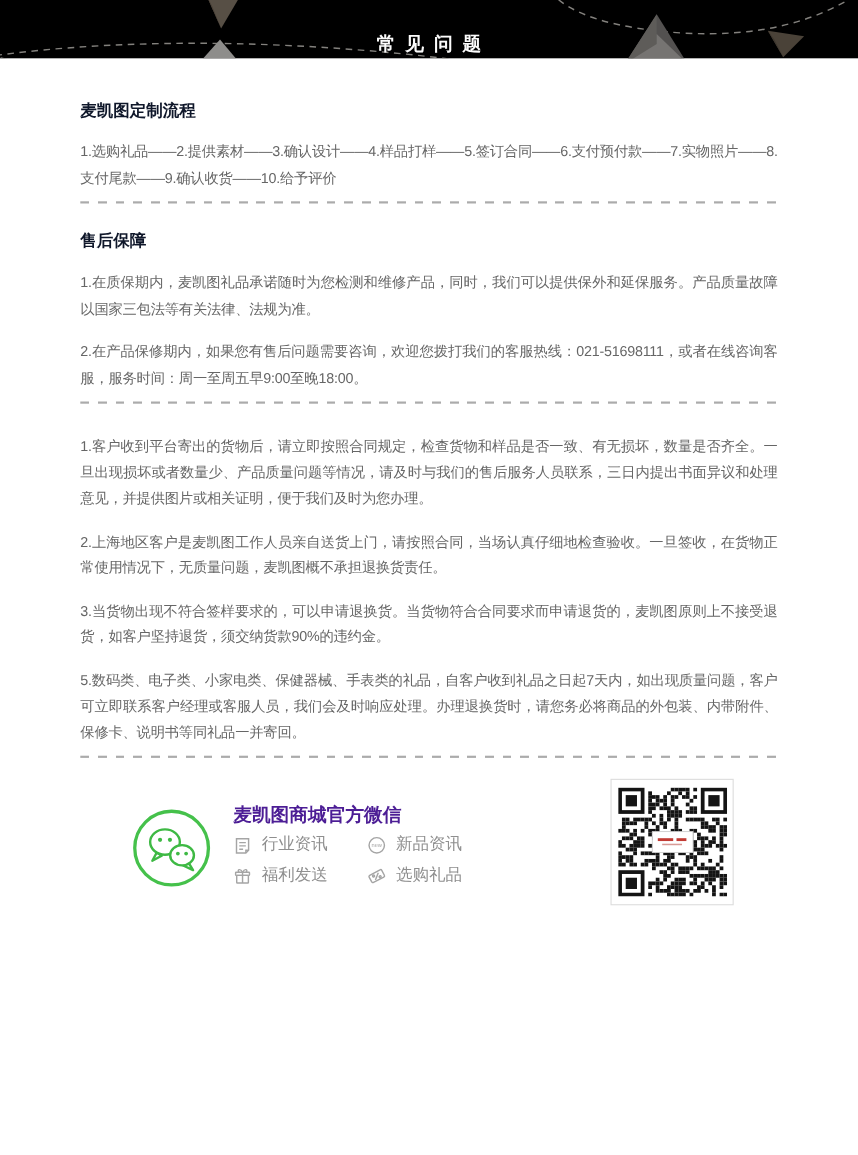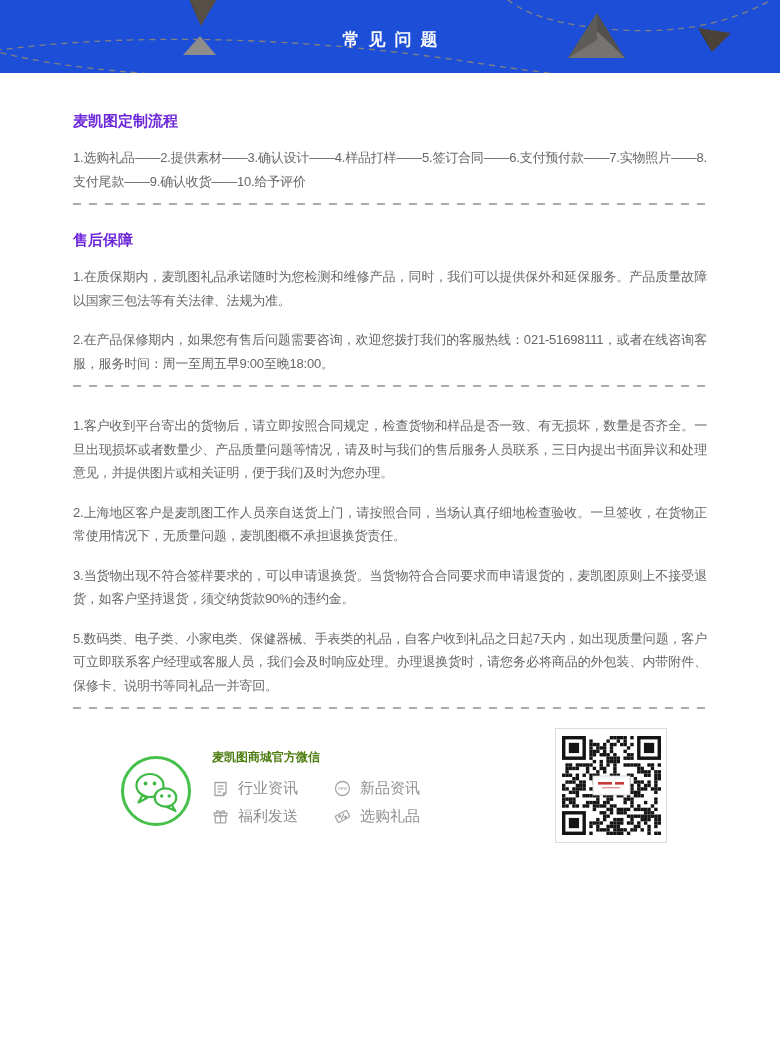--- a/index.html
+++ b/index.html
@@ -8,22 +8,22 @@
     width: 780px;
     height: 1050px;
     overflow: hidden;
     background: #ffffff;
     font-family: "Liberation Sans", "DejaVu Sans", sans-serif;
   }
   
   .header {
     position: relative;
     width: 780px;
-    height: 73px;
-    background: #1d4ed8;
+    height: 53px;
+    background: #000000;
     overflow: hidden;
   }
   .header-deco {
     position: absolute;
     left: 0; top: 0;
   }
   .header-title {
     position: absolute;
     left: 0; right: 0;
     top: 28px;
@@ -34,21 +34,21 @@
     letter-spacing: 9px;
     text-indent: 9px;
   }
   
   .content {
     padding: 40px 73px 0 73px;
   }
   .section h2 {
     font-size: 15px;
     font-weight: 700;
-    color: #6d28d9;
+    color: #0f172a;
     line-height: 16px;
     margin: 0 0 17px 0;
   }
   .section p {
     font-size: 13px;
     color: #666666;
     line-height: 23.5px;
     margin: 16px 0 9px 0;
     letter-spacing: -0.2px;
     text-align: justify;
@@ -67,35 +67,35 @@
     position: absolute;
     left: 119px;
     top: 45px;
     width: 74px;
     height: 74px;
   }
   .wechat-title {
     position: absolute;
     left: 212px;
     top: 40px;
-    font-size: 12px;
+    font-size: 17px;
     font-weight: 700;
-    color: #4d7c0f;
+    color: #4c1d95;
   }
   .wechat-grid {
     position: absolute;
     left: 212px;
     top: 70px;
     display: grid;
     grid-template-columns: 122px auto;
     grid-row-gap: 10px;
   }
   .wechat-item {
     display: flex;
-    align-items: center;
+    align-items: flex-end;
     height: 18px;
     color: #8f8f8f;
     font-size: 15px;
   }
   .wechat-item .wicon {
     width: 17px;
     height: 17px;
     margin-right: 9px;
     flex: 0 0 auto;
   }

